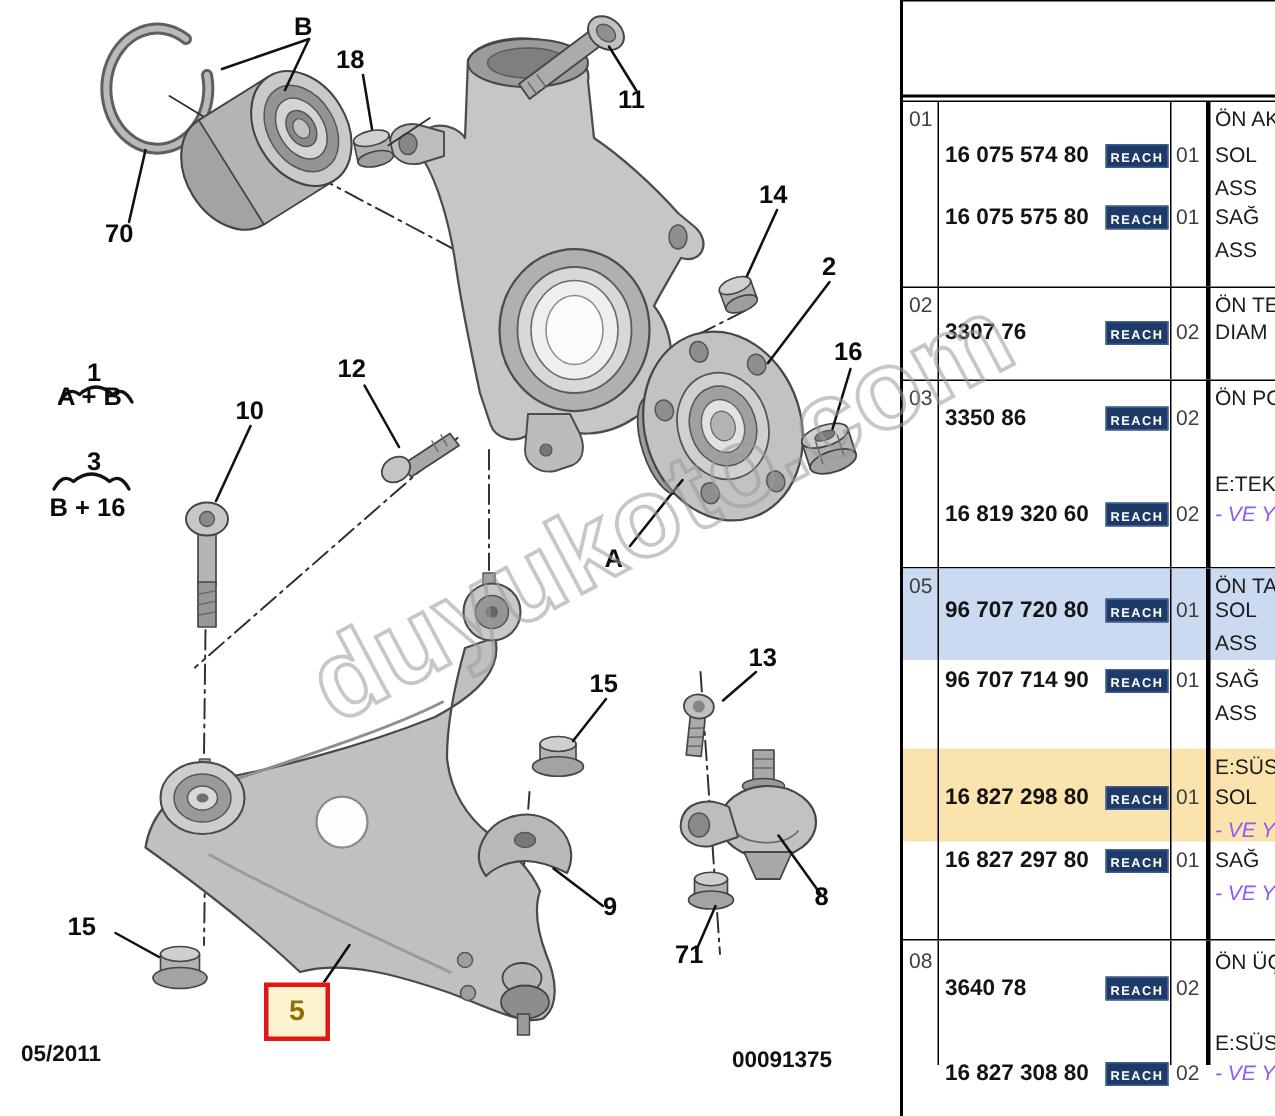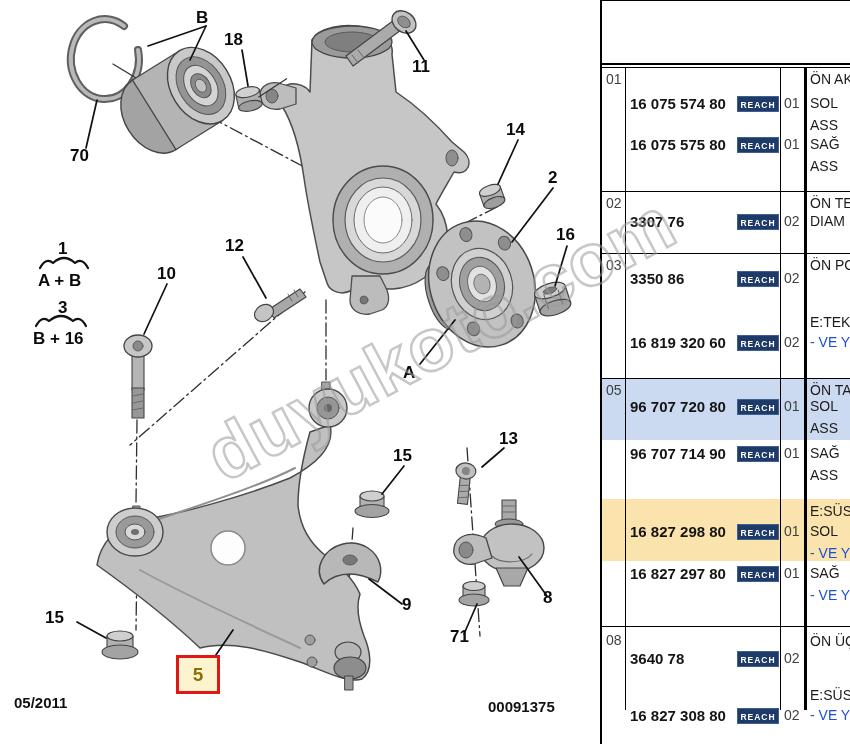--- a/index.html
+++ b/index.html
@@ -32,21 +32,21 @@
   .band{position:absolute;left:0;width:100%;z-index:0;}
   .band.blue{background:#ccdaf1;}
   .band.orange{background:#fbe3ad;}
   .idx{position:absolute;left:4px;font-size:14px;color:#3f3f3f;z-index:3;}
   .part{position:absolute;left:28px;font-size:15px;font-weight:bold;color:#141414;z-index:3;white-space:nowrap;}
   .badge{position:absolute;left:135px;width:42px;height:16px;background:#1e3a69;color:#fff;
     font-size:8.5px;font-weight:bold;letter-spacing:1px;text-align:center;line-height:16px;z-index:3;
     border:1px solid #415e91;box-sizing:border-box;}
   .qty{position:absolute;left:182px;width:20px;font-size:14px;color:#3f3f3f;z-index:3;text-align:left;}
   .desc{position:absolute;left:208px;font-size:14px;color:#1c1c1c;z-index:3;white-space:nowrap;}
-  .desc.green{color:#1d4ed8;}
+  .desc.green{color:#8b5cf6;font-style:italic;}
 </style>
 </head>
 <body>
 
 <div id="stage">
 
   <div id="diagram-panel">
     <svg id="diagram-svg" width="600" height="744" viewBox="0 0 600 744">
       <g stroke-linecap="round" stroke-linejoin="round">
 
@@ -264,21 +264,21 @@
     <span class="lbl" style="left:196px;top:9px">B</span>
     <span class="lbl" style="left:70px;top:147px">70</span>
     <span class="lbl" style="left:224px;top:31px">18</span>
     <span class="lbl" style="left:412px;top:58px">11</span>
     <span class="lbl" style="left:506px;top:121px">14</span>
     <span class="lbl" style="left:548px;top:169px">2</span>
     <span class="lbl" style="left:556px;top:226px">16</span>
     <span class="lbl" style="left:225px;top:237px">12</span>
     <span class="lbl" style="left:157px;top:265px">10</span>
     <span class="lbl" style="left:58px;top:240px">1</span>
-    <span class="lbl" style="left:38px;top:272px">A + B</span>
+    <span class="lbl" style="left:38px;top:256px">A + B</span>
     <span class="lbl" style="left:58px;top:299px">3</span>
     <span class="lbl" style="left:33px;top:330px">B + 16</span>
     <span class="lbl" style="left:403px;top:364px">A</span>
     <span class="lbl" style="left:393px;top:447px">15</span>
     <span class="lbl" style="left:499px;top:430px">13</span>
     <span class="lbl" style="left:402px;top:596px">9</span>
     <span class="lbl" style="left:543px;top:589px">8</span>
     <span class="lbl" style="left:450px;top:628px">71</span>
     <span class="lbl" style="left:45px;top:609px">15</span>
 

